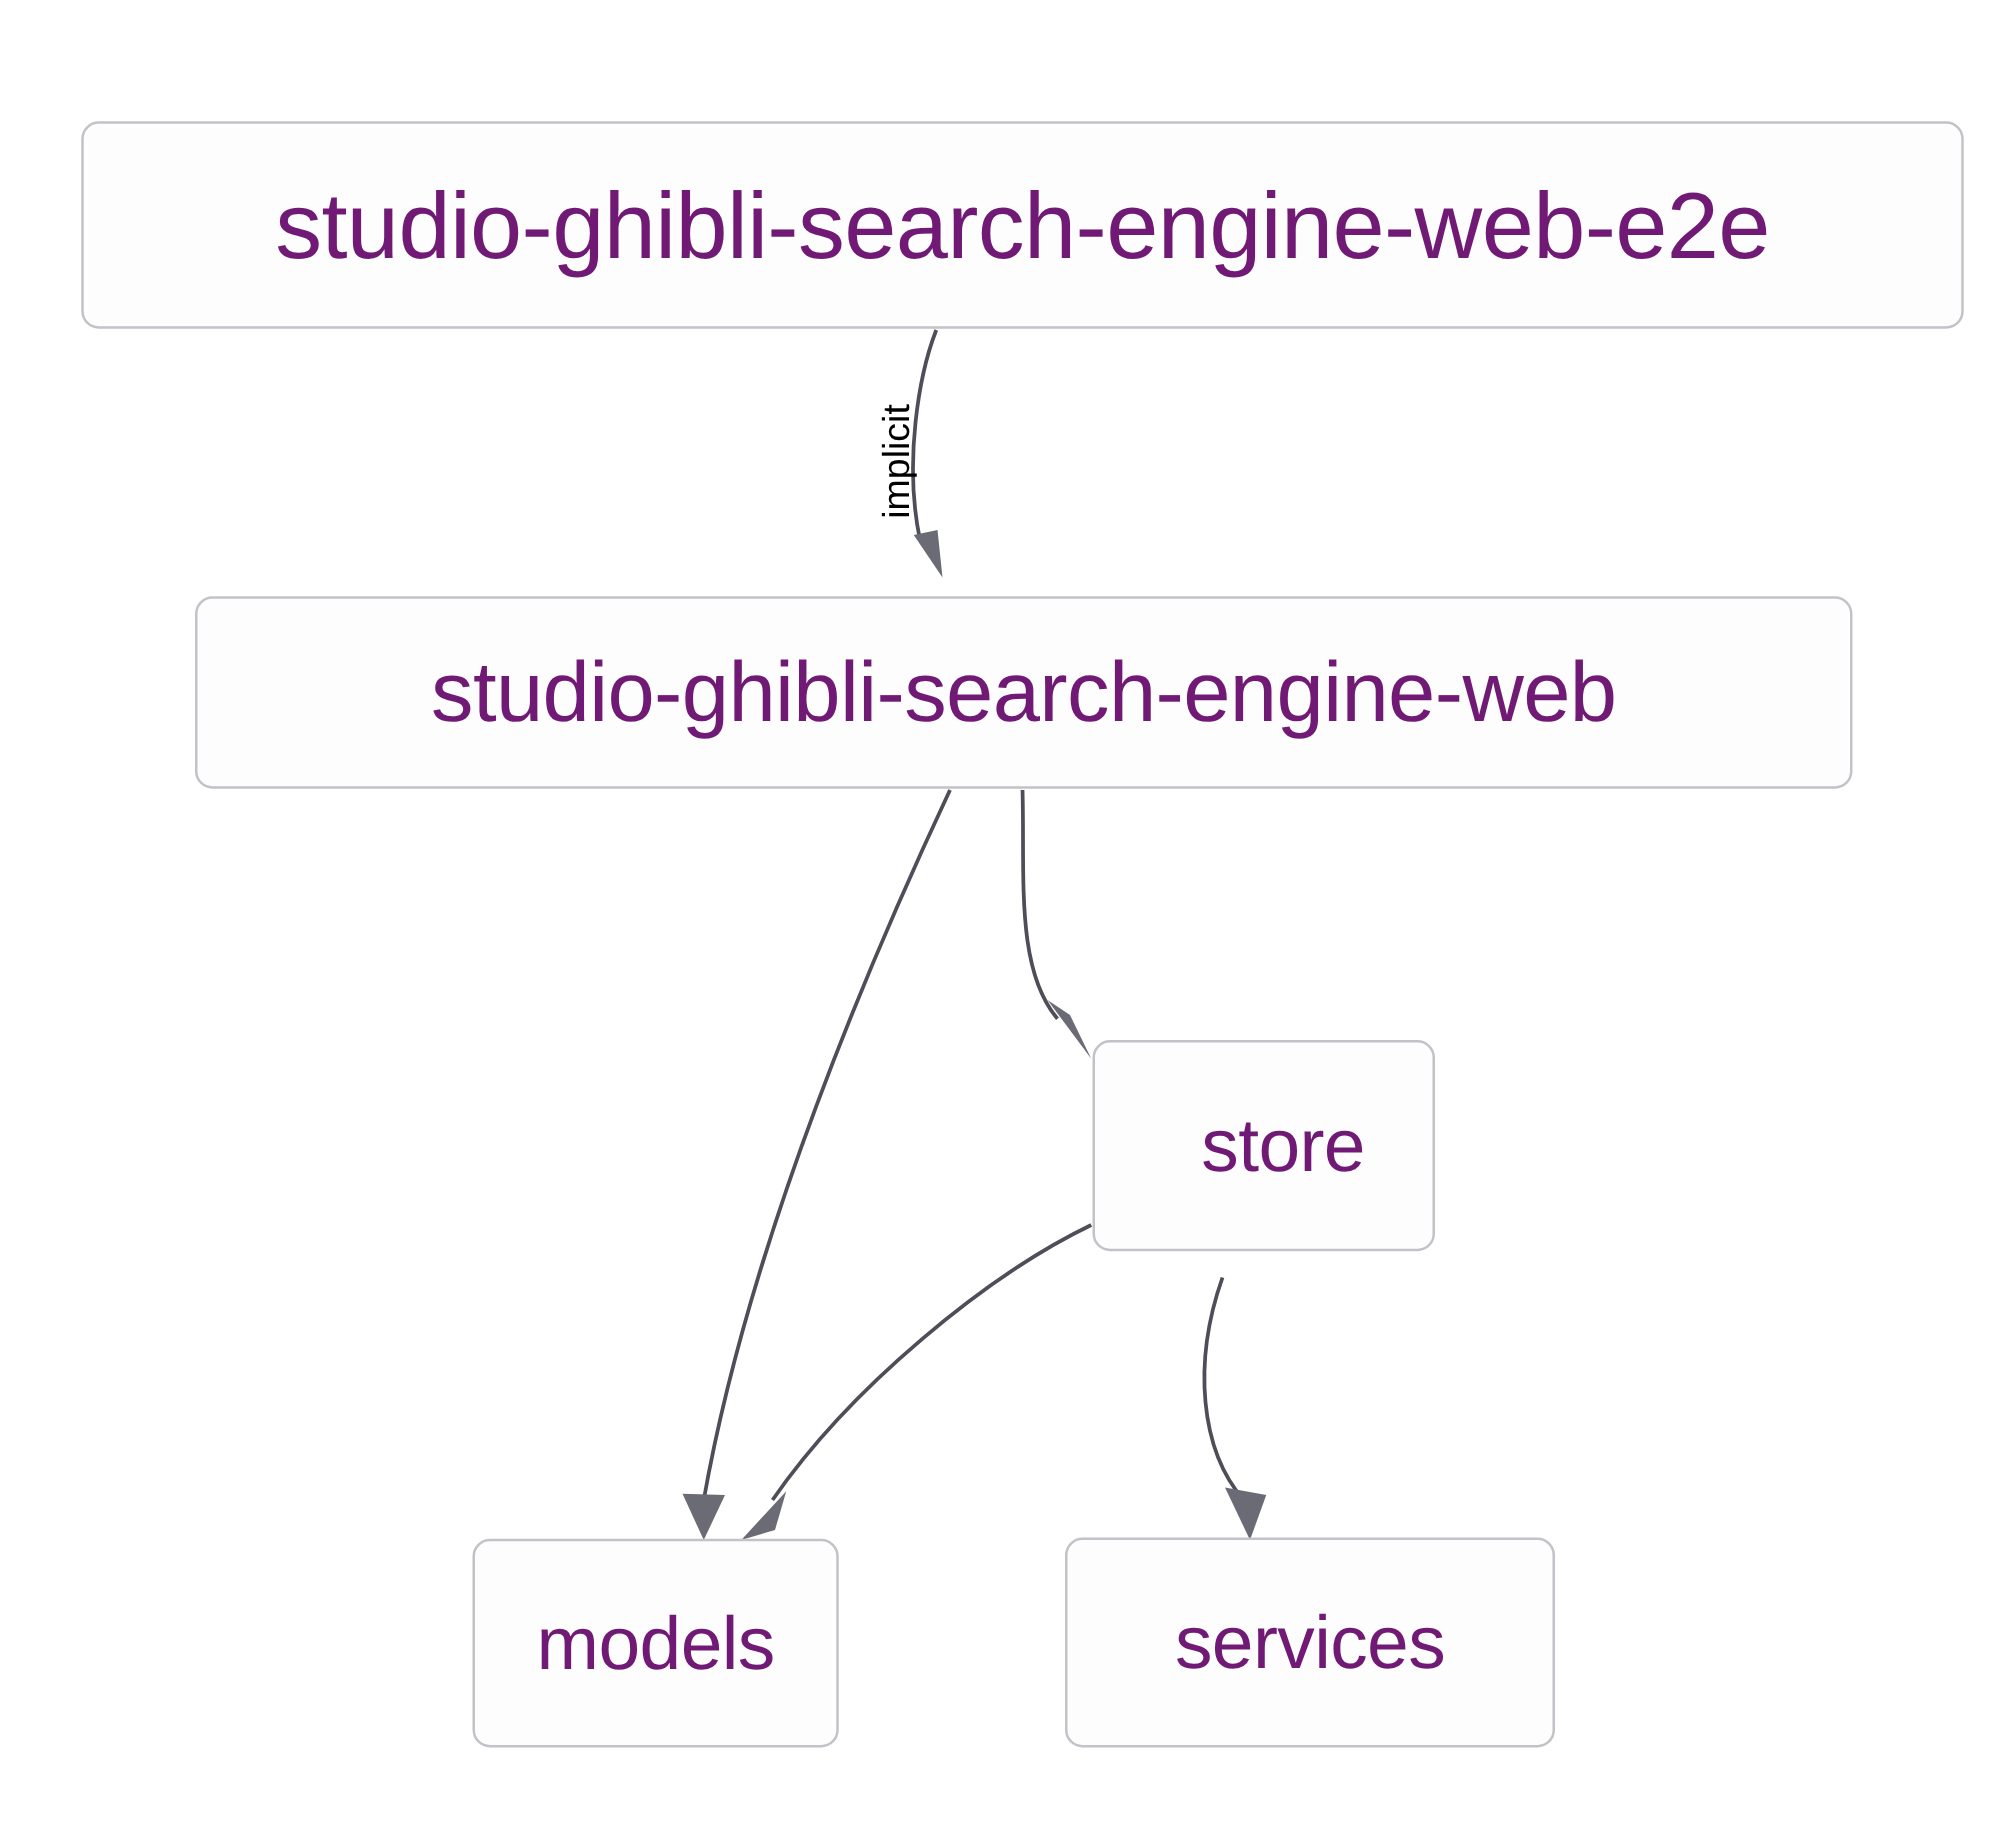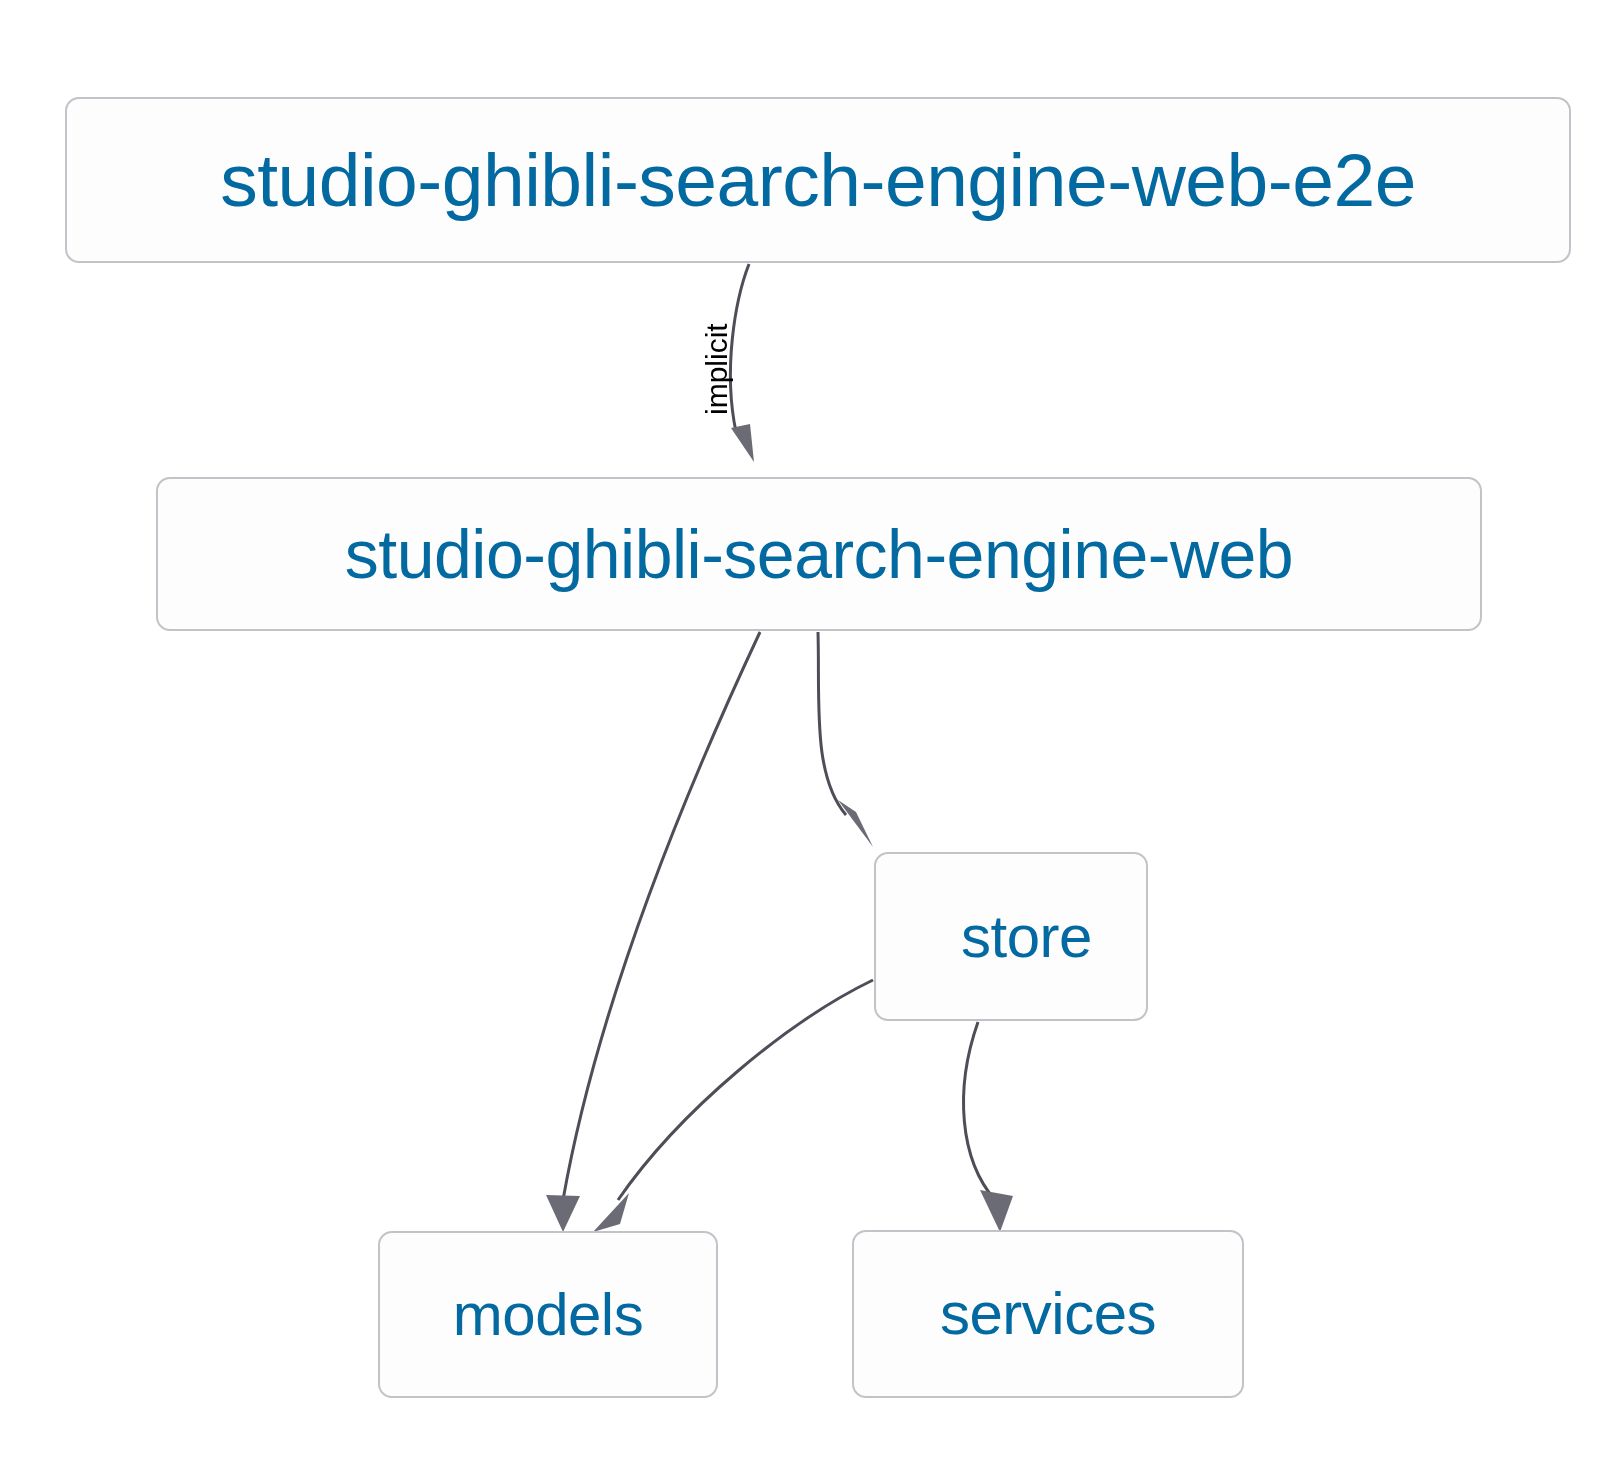--- a/index.html
+++ b/index.html
@@ -27,37 +27,37 @@
     box-sizing: border-box;
     background: #fdfdfd;
     border: 2px solid #c2c2c8;
     border-radius: 14px;
     display: flex;
     align-items: center;
     justify-content: center;
     overflow: hidden;
   }
   .node-label {
-    color: #0369a1;
+    color: #701a75;
     font-family: "Liberation Sans", sans-serif;
     font-weight: 400;
     white-space: nowrap;
     line-height: 1;
     letter-spacing: -0.5px;
   }
   #node-root { left: 65px;  top: 97px;   width: 1506px; height: 166px; }
   #node-root .node-label { font-size: 75px; }
 
   #node-web  { left: 156px; top: 477px;  width: 1326px; height: 154px; }
   #node-web .node-label { font-size: 68px; }
 
-  #node-store { left: 874px; top: 852px; width: 274px; height: 169px; padding-left: 31px; }
+  #node-store { left: 874px; top: 832px; width: 274px; height: 169px; padding-left: 31px; }
   #node-store .node-label { font-size: 60px; }
 
-  #node-models { left: 378px; top: 1231px; width: 340px; height: 167px; }
+  #node-models { left: 378px; top: 1231px; width: 293px; height: 167px; }
   #node-models .node-label { font-size: 60px; }
 
   #node-services { left: 852px; top: 1230px; width: 392px; height: 168px; }
   #node-services .node-label { font-size: 60px; }
 
   .edge-path {
     fill: none;
     stroke: #4e4e58;
     stroke-width: 3;
   }

